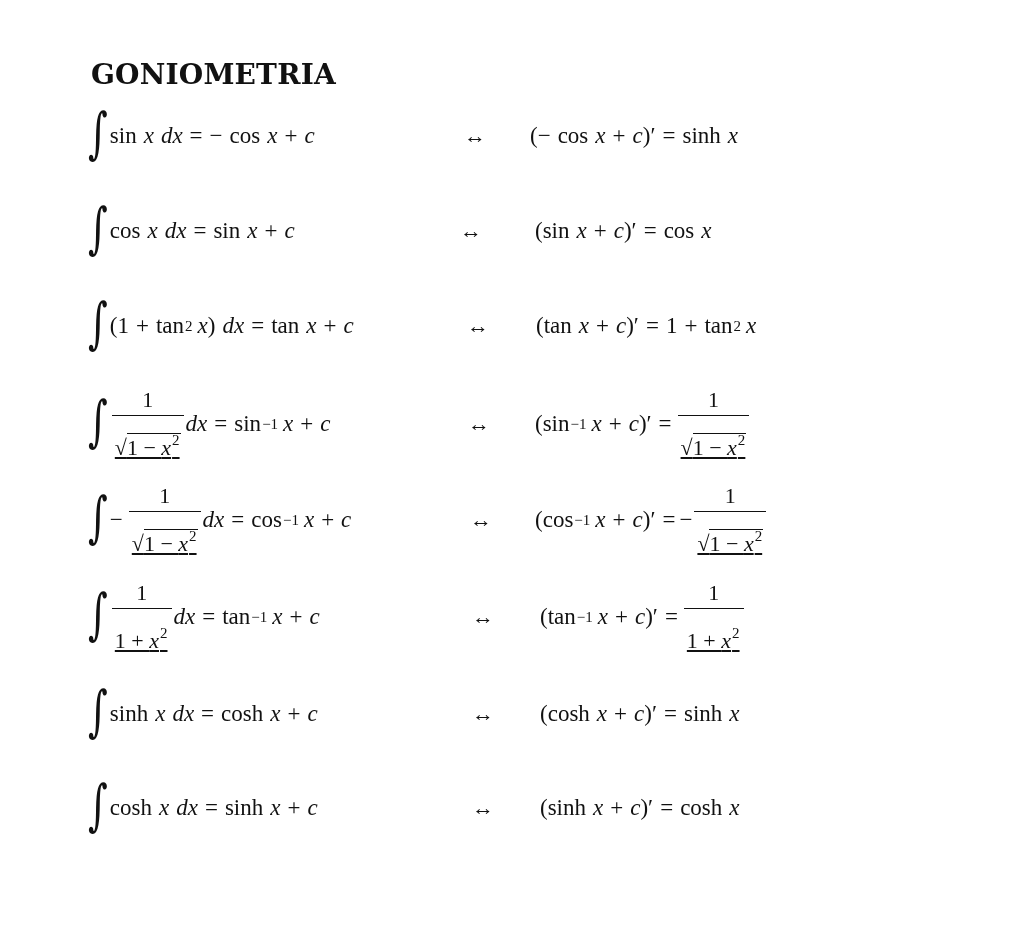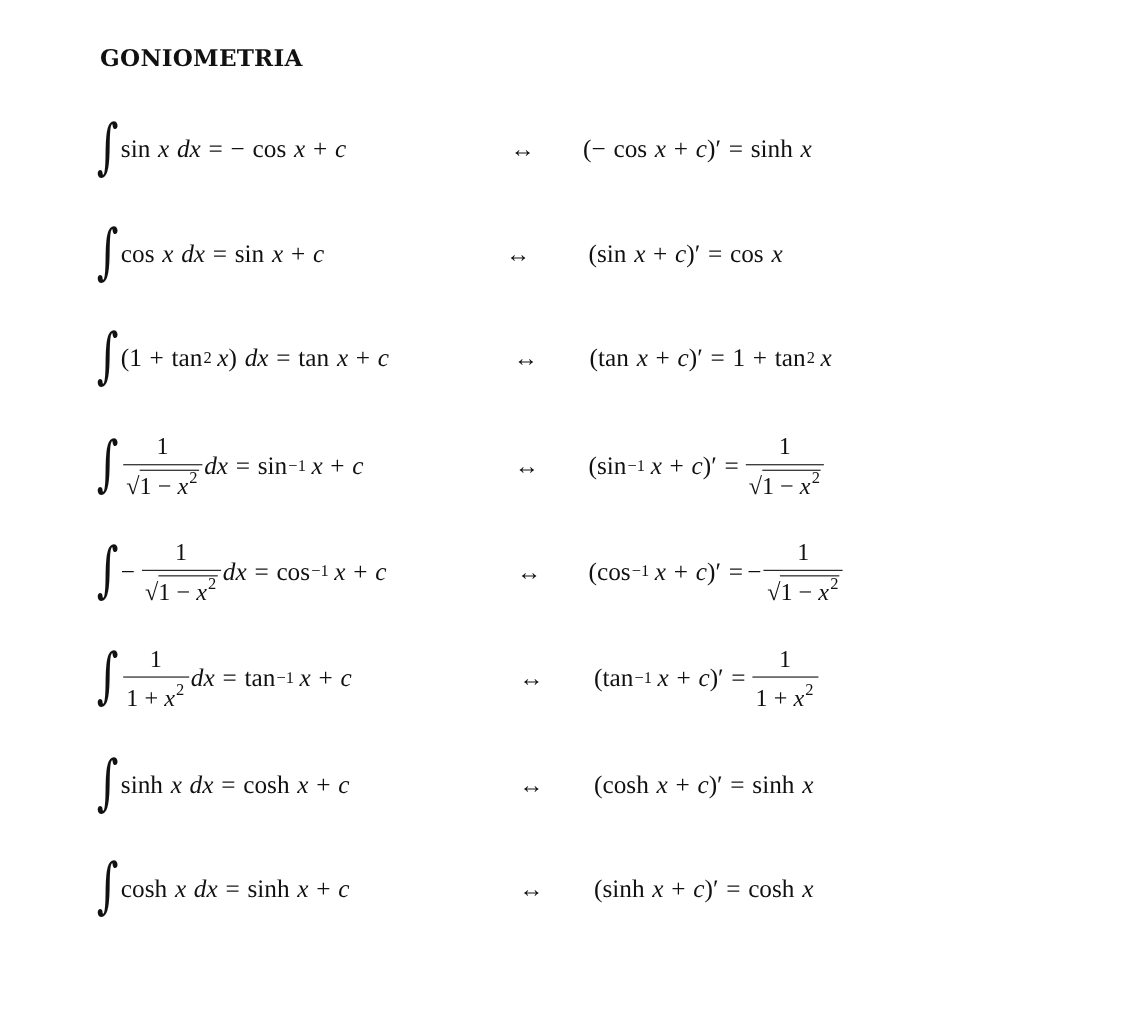--- a/index.html
+++ b/index.html
@@ -2,23 +2,23 @@
 <html><head>
 <meta charset="utf-8">
 <style>
   html, body { margin: 0; padding: 0; background: #ffffff; }
   body {
     width: 1024px; height: 927px; position: relative; overflow: hidden;
     font-family: "DejaVu Serif", "Liberation Serif", serif;
     color: #111111;
   }
   .title {
-    position: absolute; left: 91px; top: 40px;
+    position: absolute; left: 91px; top: 58px;
     font-family: "DejaVu Serif", serif; font-weight: bold;
-    font-size: 21px; letter-spacing: 0.2px; color: #111;
+    font-size: 28px; letter-spacing: 0.2px; color: #111;
   }
   .row { position: absolute; left: 0; width: 1024px; height: 80px; }
   .cell {
     position: absolute; top: 0; height: 80px;
     display: flex; align-items: center; white-space: nowrap;
     font-family: "Liberation Serif", serif; font-size: 23px; color: #111;
   }
   .lhs { left: 88px; }
   .arrow { font-size: 22px; }
   .int {
@@ -29,22 +29,22 @@
   }
   .m { display: inline-block; }
   .it { font-style: italic; }
   .sup { font-size: 15px; vertical-align: 10px; margin: 0 1px; }
   .frac {
     display: inline-flex; flex-direction: column; align-items: center;
     vertical-align: middle; margin: 0 2px;
   }
   .num { font-size: 22px; padding: 0 4px 3px 4px; line-height: 1.1; }
   .den {
-    font-size: 22px; border-top: 1.5px solid #111; padding: 4px 3px 0 3px;
-    line-height: 1.1; white-space: nowrap;
+    font-size: 22px; border-top: 1.5px solid #111; padding: 16px 3px 0 3px;
+    line-height: 1.1; white-space: nowrap; text-decoration: underline;
   }
   .sqrt-bar { border-top: 1.2px solid #111; padding-top: 1px; }
   .sp { display: inline-block; width: 7px; }
   .sps { display: inline-block; width: 4px; }
 </style>
 </head>
 <body>
 
 <div class="title">GONIOMETRIA</div>
 

